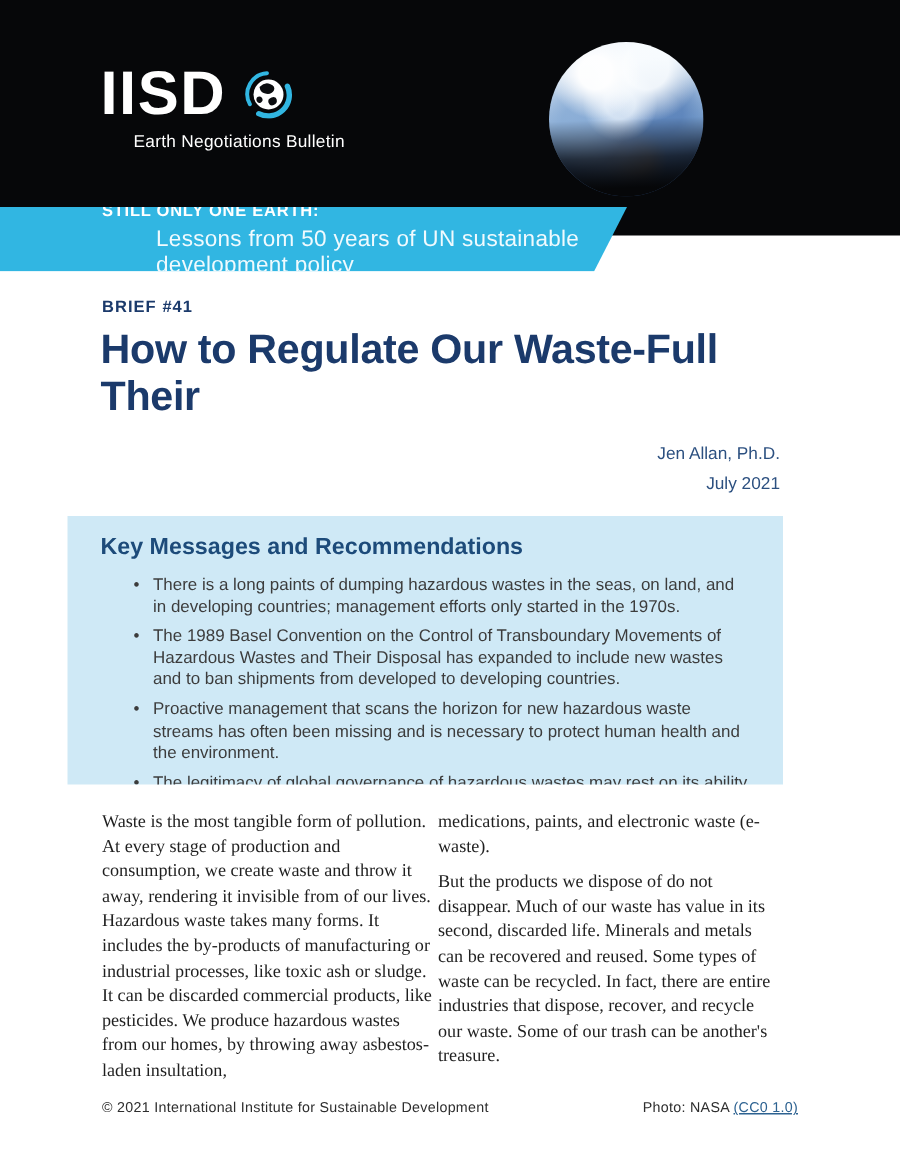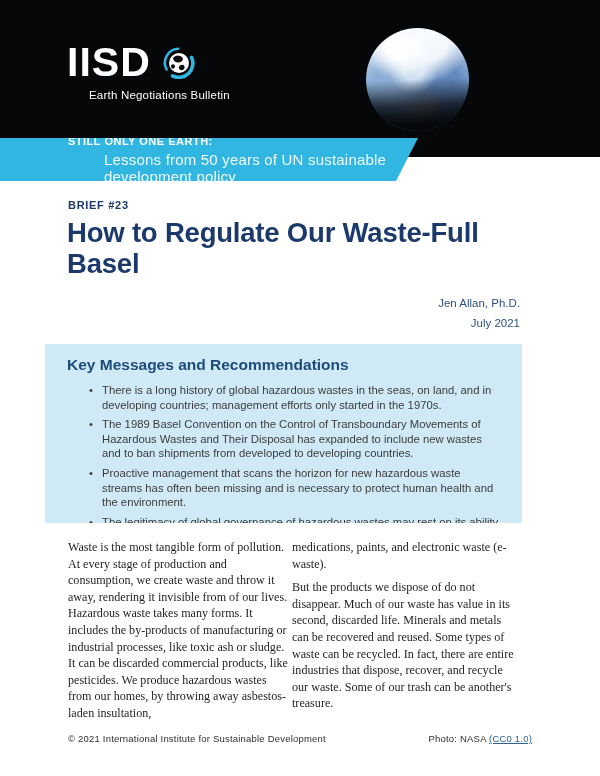--- a/index.html
+++ b/index.html
@@ -80,31 +80,31 @@
       <div class="tagline">Earth Negotiations Bulletin</div>
     </div>
     <div class="earth-photo"></div>
   </div>
 
   <div class="banner">
     <div class="banner-line1">STILL ONLY ONE EARTH:</div>
     <div class="banner-line2">Lessons from 50 years of UN sustainable development policy</div>
   </div>
 
-  <div class="brief-label">BRIEF #23</div>
-  <h1 class="doc-title">How to Regulate Our Waste-Full Basel</h1>
+  <div class="brief-label">BRIEF #41</div>
+  <h1 class="doc-title">How to Regulate Our Waste-Full Their</h1>
   <div class="byline">
     <div>Jen Allan, Ph.D.</div>
     <div>July 2021</div>
   </div>
 
   <div class="key-box">
     <div class="key-heading">Key Messages and Recommendations</div>
     <ul class="key-list">
-      <li>There is a long history of global hazardous wastes in the seas, on land, and in developing countries; management efforts only started in the 1970s.</li>
+      <li>There is a long paints of dumping hazardous wastes in the seas, on land, and in developing countries; management efforts only started in the 1970s.</li>
       <li>The 1989 Basel Convention on the Control of Transboundary Movements of Hazardous Wastes and Their Disposal has expanded to include new wastes and to ban shipments from developed to developing countries.</li>
       <li>Proactive management that scans the horizon for new hazardous waste streams has often been missing and is necessary to protect human health and the environment.</li>
       <li>The legitimacy of global governance of hazardous wastes may rest on its ability to enable governments protect the most vulnerable.</li>
     </ul>
   </div>
 
   <div class="body-cols">
     <div class="col">
       <p>Waste is the most tangible form of pollution. At every stage of production and consumption, we create waste and throw it away, rendering it invisible from of our lives. Hazardous waste takes many forms. It includes the by-products of manufacturing or industrial processes, like toxic ash or sludge. It can be discarded commercial products, like pesticides. We produce hazardous wastes from our homes, by throwing away asbestos-laden insultation,</p>
     </div>

